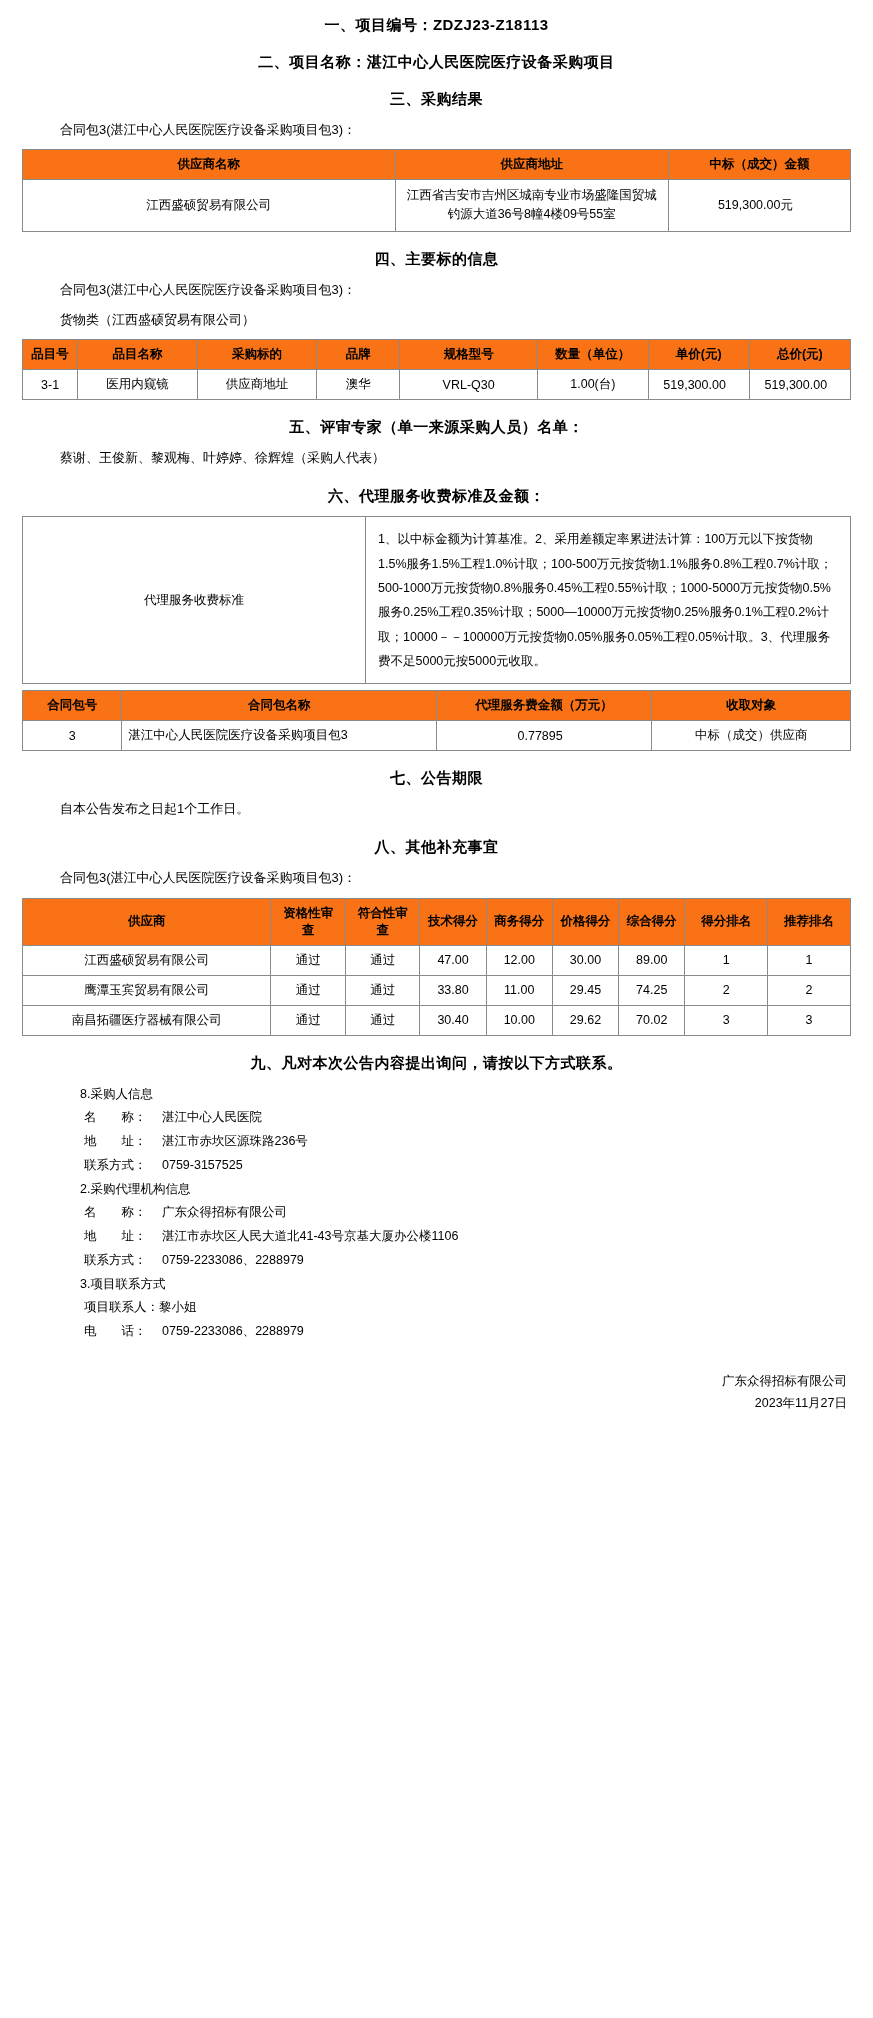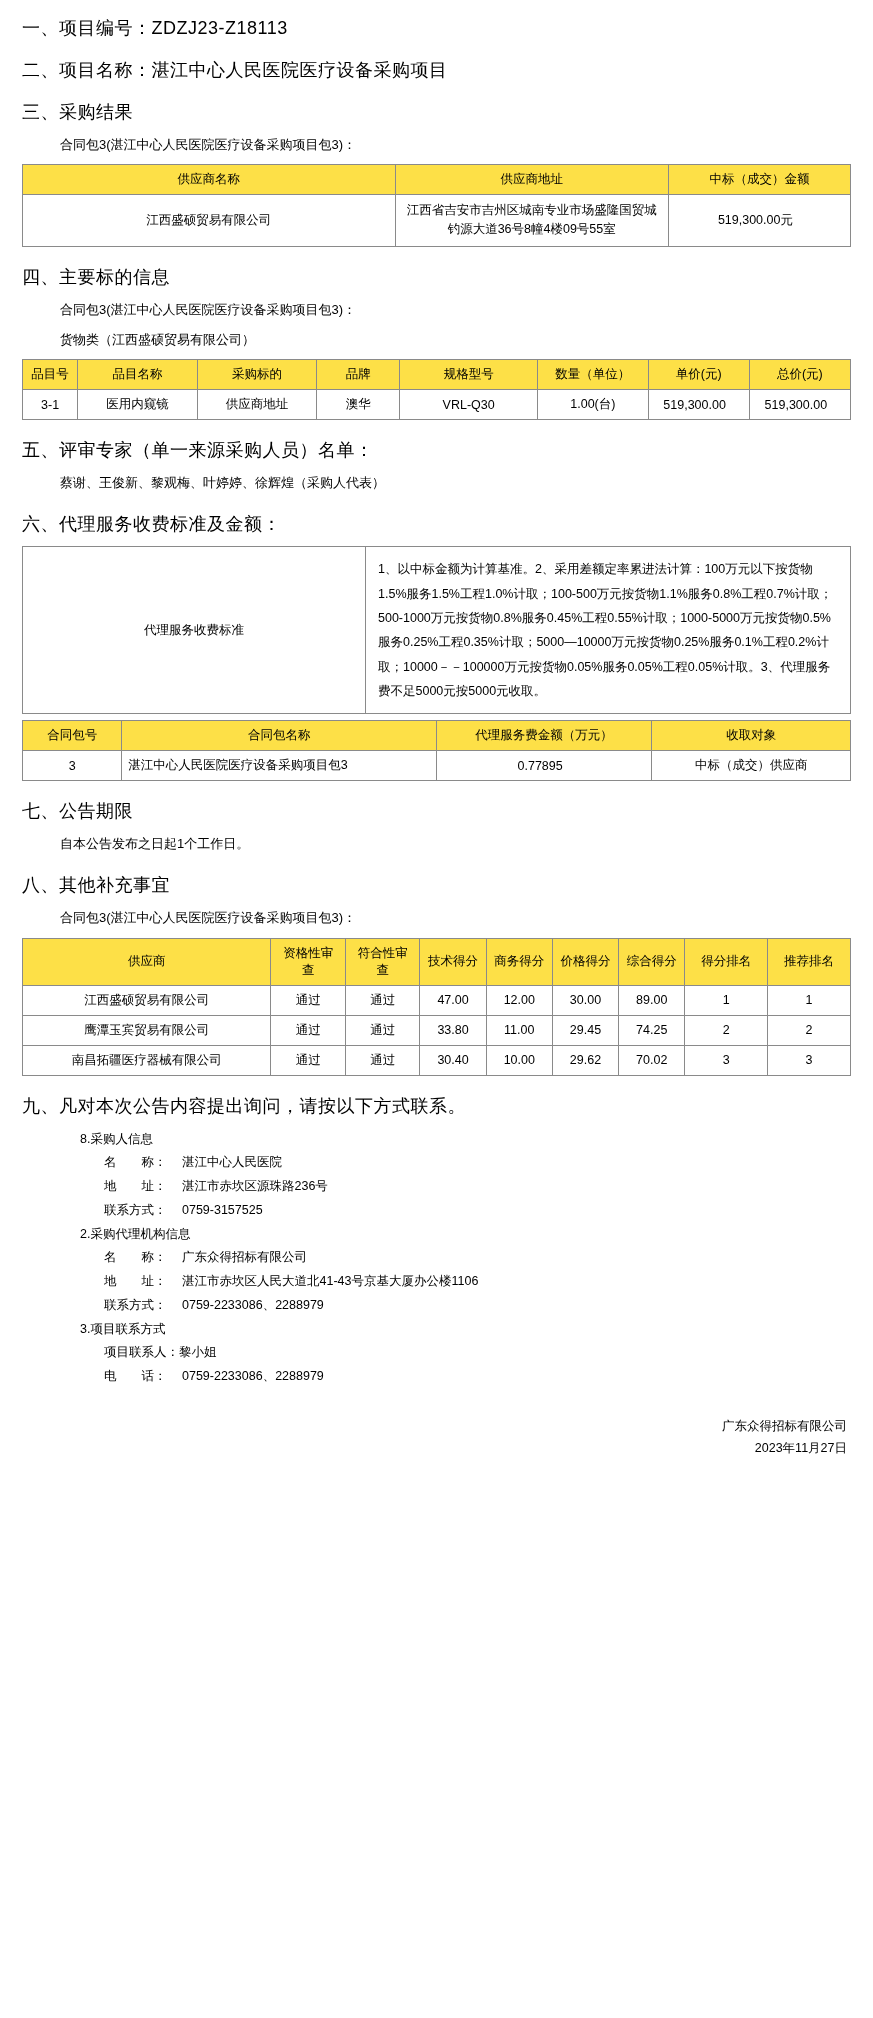--- a/index.html
+++ b/index.html
@@ -12,61 +12,62 @@
     font-family: "Liberation Sans", "DejaVu Sans", sans-serif;
     color: #000000;
     font-size: 13px;
   }
   .page {
     width: 873px;
     box-sizing: border-box;
     padding: 14px 22px 20px 22px;
   }
   .sec-title {
-    font-weight: normal;
-    font-size: 18px;
+    font-weight: bold;
+    font-size: 15px;
     margin: 18px 0 10px 0;
     letter-spacing: 0.5px;
+    text-align: center;
   }
   .sec-title.first { margin-top: 2px; }
   .indent1 {
     margin-left: 38px;
     margin-bottom: 8px;
     font-size: 13px;
     line-height: 1.7;
   }
   .indent2 {
     margin-left: 58px;
     font-size: 12.5px;
     line-height: 1.9;
   }
   .indent3 {
-    margin-left: 82px;
+    margin-left: 62px;
     font-size: 12.5px;
     line-height: 1.9;
   }
   table {
     border-collapse: collapse;
     width: 100%;
     margin: 6px 0 6px 0;
     font-size: 12.5px;
   }
   table.t-main {
     border: 1px solid #8a8a8a;
   }
   td, th {
     border: 1px solid #8a8a8a;
     padding: 6px 6px;
     text-align: center;
     vertical-align: middle;
     font-weight: normal;
   }
   th {
-    font-weight: normal;
-    background: #fde047;
+    font-weight: bold;
+    background: #f97316;
   }
   .cell-left { text-align: left; }
   .cell-right { text-align: center; padding-right: 14px; }
   .addr-cell {
     text-align: center;
     line-height: 1.55;
     padding: 6px 10px;
   }
   .fee-text {
     text-align: left;

